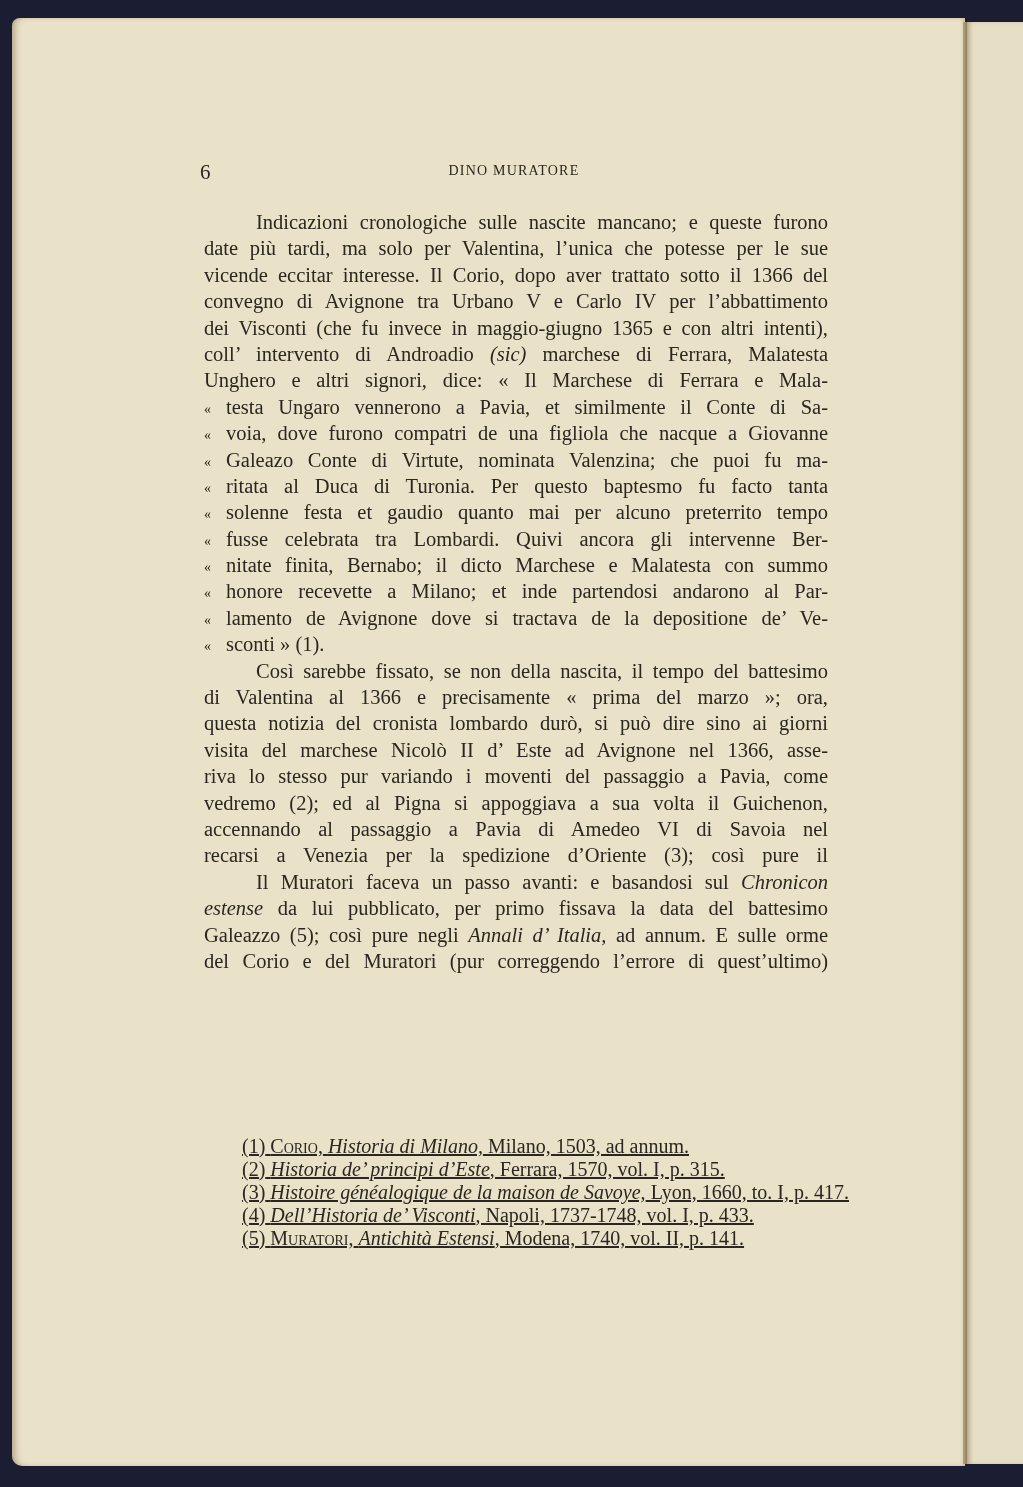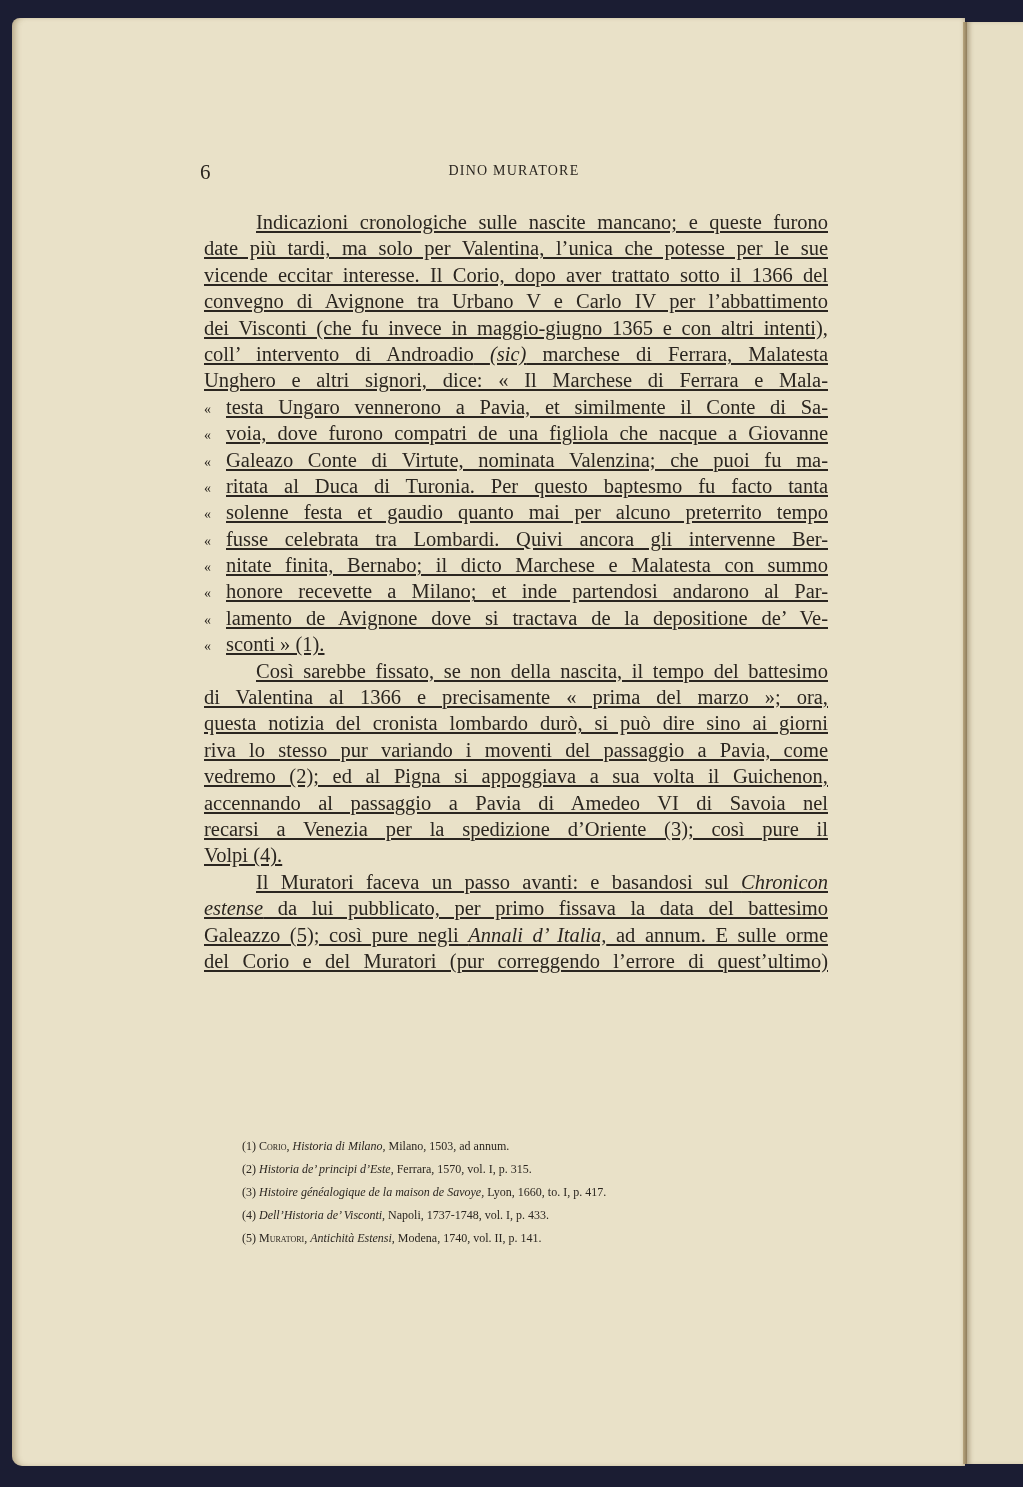--- a/index.html
+++ b/index.html
@@ -34,35 +34,34 @@
     position: absolute; left: 0; top: 0;
     font-size: 21px; line-height: 24px;
   }
   .head-title {
     position: absolute; left: 0; right: 0; top: 3px; text-align: center;
     font-size: 14px; letter-spacing: 1.2px;
   }
   .body-text {
     position: absolute; left: 204px; top: 209px; width: 624px;
     color: #2b2620;
-    text-decoration: underline;
   }
   .line {
     display: block; height: 26.4px; line-height: 26.4px;
     font-size: 20.5px; white-space: nowrap;
     text-align: justify; text-align-last: justify;
   }
   .line.last { text-align-last: left; }
   .line.indent { padding-left: 52px; }
   .q { display: inline-block; width: 22px; font-size: 14px; }
   .footnotes {
     position: absolute; left: 242px; top: 1135px; width: 600px;
     color: #2b2620;
   }
-  .fn { display: block; height: 23px; line-height: 23px; font-size: 12px; white-space: nowrap; }
+  .fn { display: block; height: 23px; line-height: 23px; font-size: 20px; white-space: nowrap; text-decoration: underline; }
   .sc { font-variant: small-caps; }
   i { font-style: italic; }
 </style>
 </head>
 <body>
 
 <div class="page"></div>
 <div class="gutter"></div>
 <div class="next-page"></div>
 
@@ -85,25 +84,25 @@
   <span class="line"><span class="q">«</span><span>ritata al Duca di Turonia. Per questo baptesmo fu facto tanta</span></span>
   <span class="line"><span class="q">«</span><span>solenne festa et gaudio quanto mai per alcuno preterrito tempo</span></span>
   <span class="line"><span class="q">«</span><span>fusse celebrata tra Lombardi. Quivi ancora gli intervenne Ber-</span></span>
   <span class="line"><span class="q">«</span><span>nitate finita, Bernabo; il dicto Marchese e Malatesta con summo</span></span>
   <span class="line"><span class="q">«</span><span>honore recevette a Milano; et inde partendosi andarono al Par-</span></span>
   <span class="line"><span class="q">«</span><span>lamento de Avignone dove si tractava de la depositione de’ Ve-</span></span>
   <span class="line last"><span class="q">«</span><span>sconti » (1).</span></span>
   <span class="line indent">Così sarebbe fissato, se non della nascita, il tempo del battesimo</span>
   <span class="line">di Valentina al 1366 e precisamente « prima del marzo »; ora,</span>
   <span class="line">questa notizia del cronista lombardo durò, si può dire sino ai giorni</span>
+  <span class="line">visita del marchese Nicolò II d’ Este ad Avignone nel 1366, asse-</span>
   <span class="line">riva lo stesso pur variando i moventi del passaggio a Pavia, come</span>
   <span class="line">vedremo (2); ed al Pigna si appoggiava a sua volta il Guichenon,</span>
   <span class="line">accennando al passaggio a Pavia di Amedeo VI di Savoia nel</span>
   <span class="line">recarsi a Venezia per la spedizione d’Oriente (3); così pure il</span>
-  <span class="line last">Volpi (4).</span>
   <span class="line indent"><span>Il Muratori faceva un passo avanti: e basandosi sul </span><i>Chronicon</i></span>
   <span class="line"><i>estense</i><span> da lui pubblicato, per primo fissava la data del battesimo</span></span>
   <span class="line"><span>Galeazzo (5); così pure negli </span><i>Annali d’ Italia,</i><span> ad annum. E sulle orme</span></span>
   <span class="line">del Corio e del Muratori (pur correggendo l’errore di quest’ultimo)</span>
 </div>
 
 <div class="footnotes">
   <span class="fn"><span>(1)</span> <span class="sc">Corio,</span> <i>Historia di Milano,</i><span> Milano, 1503, ad annum.</span></span>
   <span class="fn"><span>(2)</span> <i>Historia de’ principi d’Este</i><span>, Ferrara, 1570, vol. I, p. 315.</span></span>
   <span class="fn"><span>(3)</span> <i>Histoire généalogique de la maison de Savoye,</i><span> Lyon, 1660, to. I, p. 417.</span></span>

